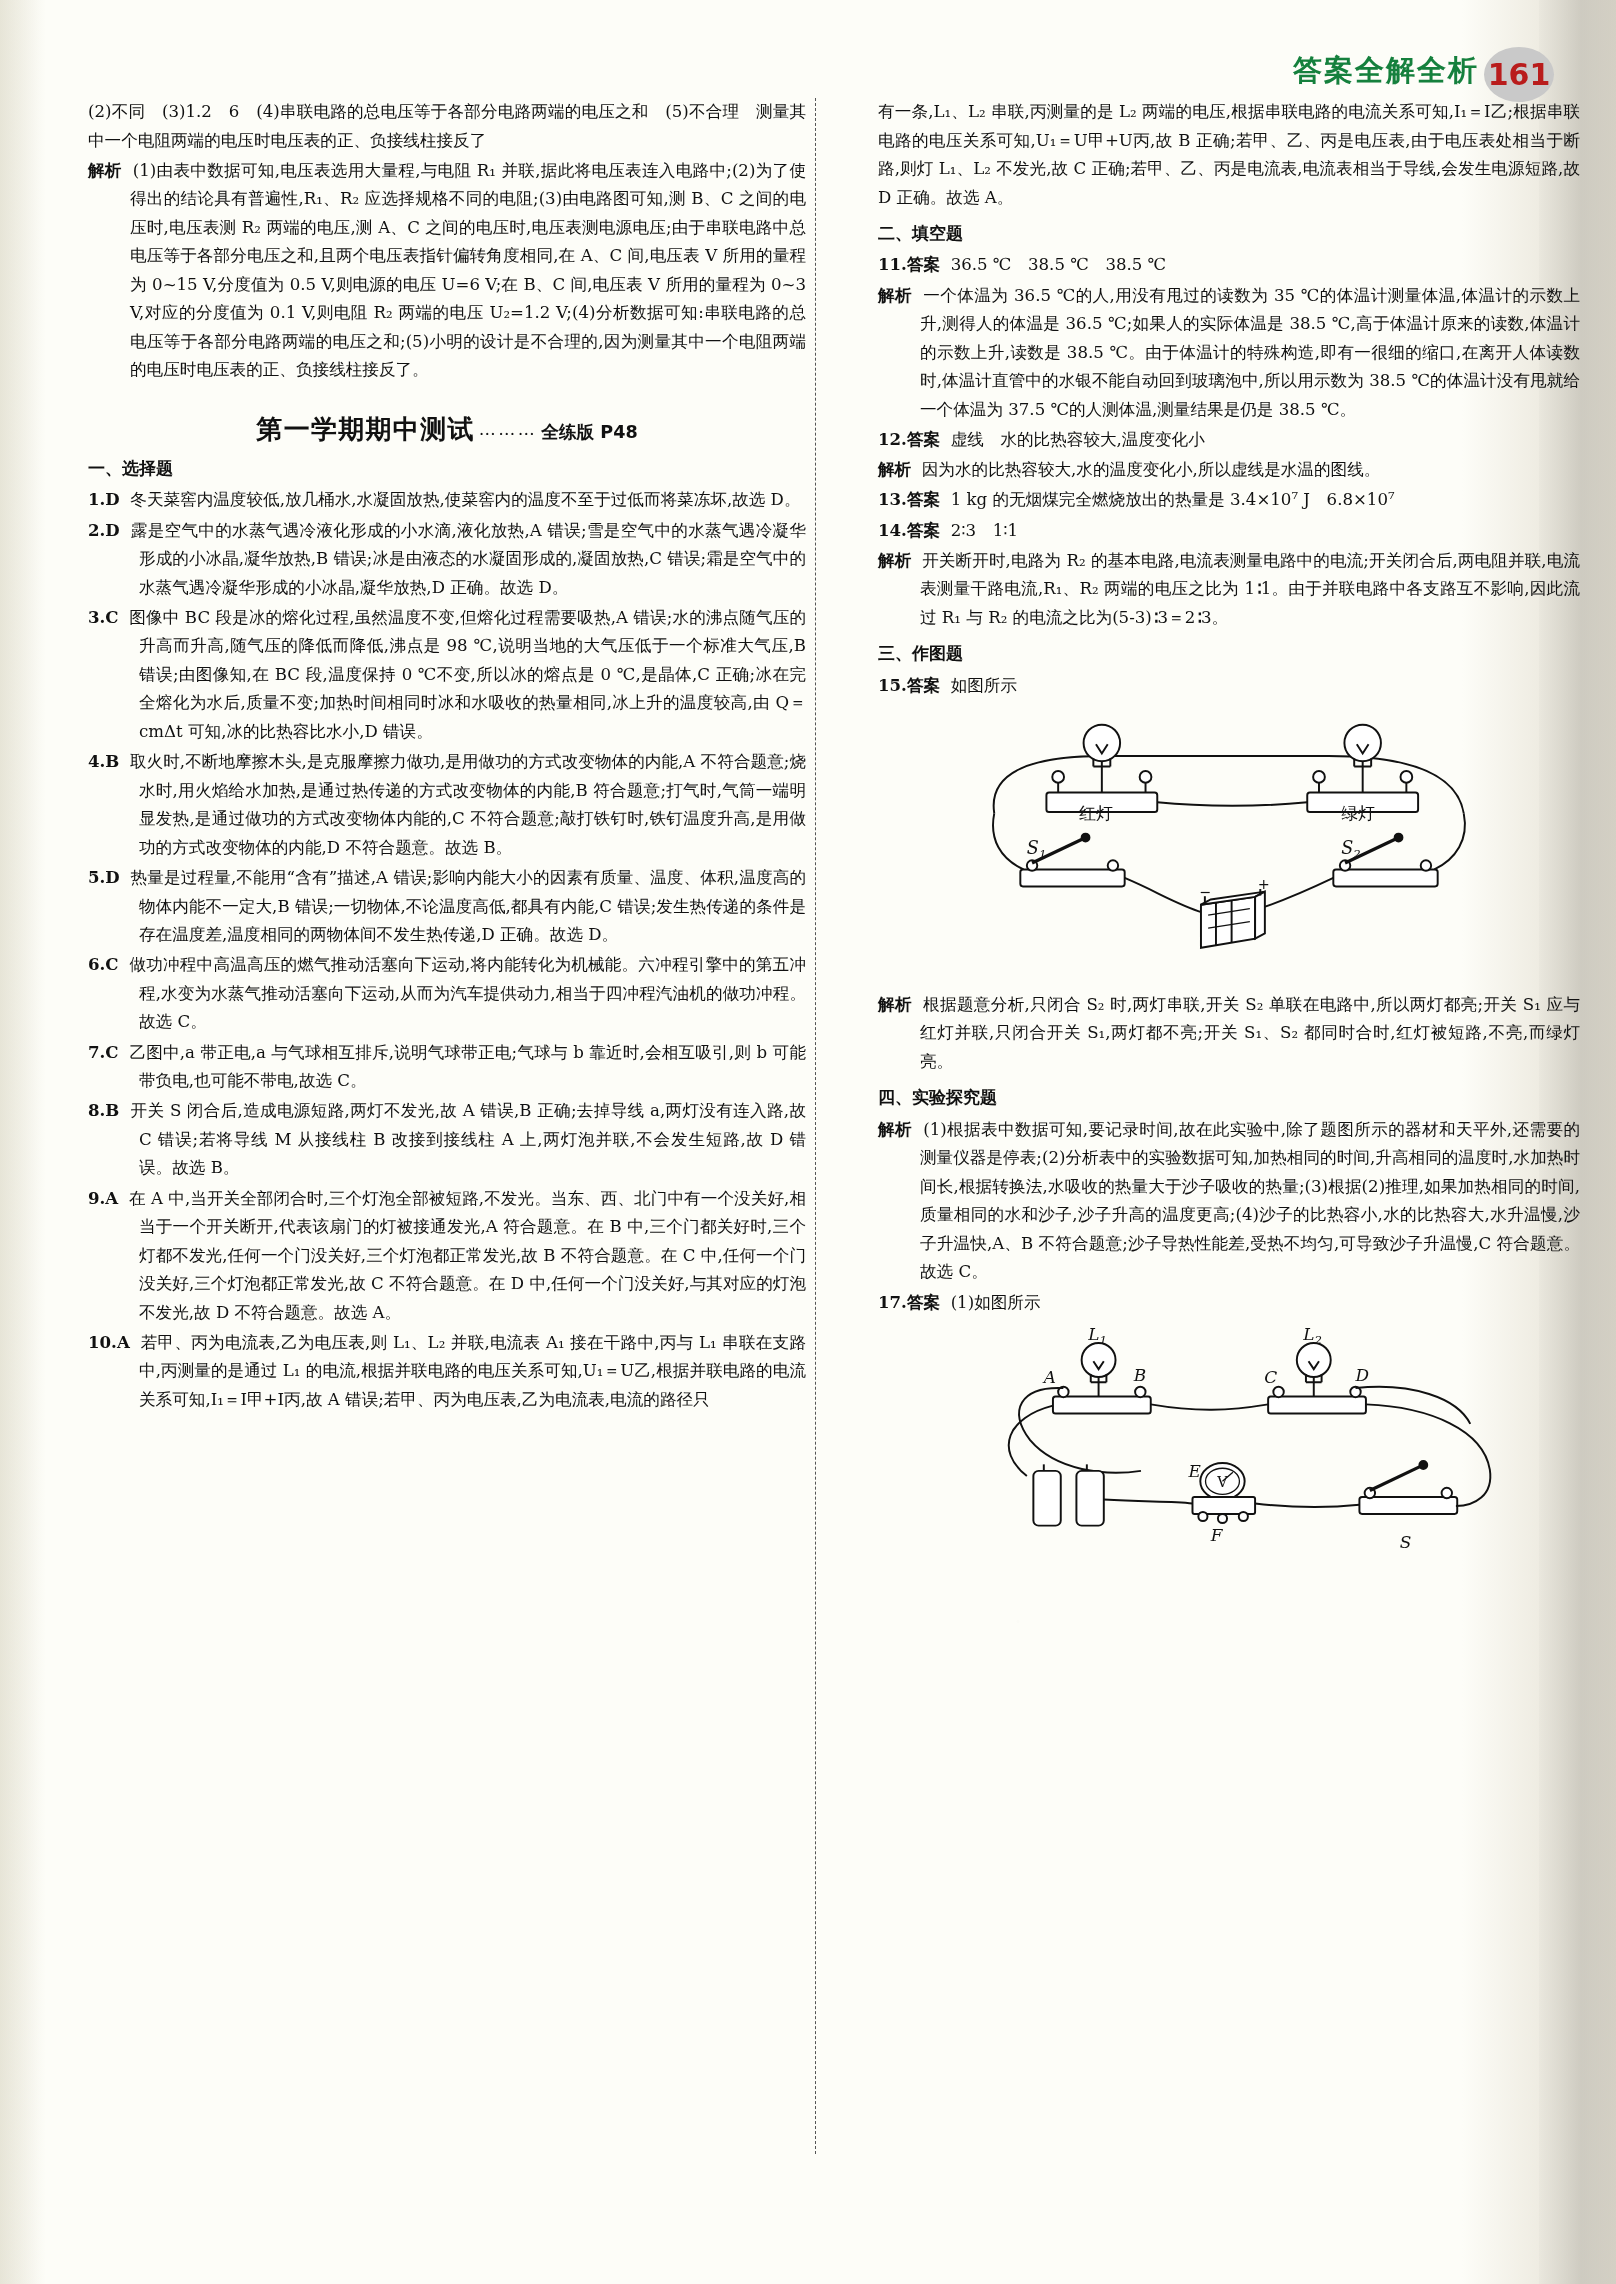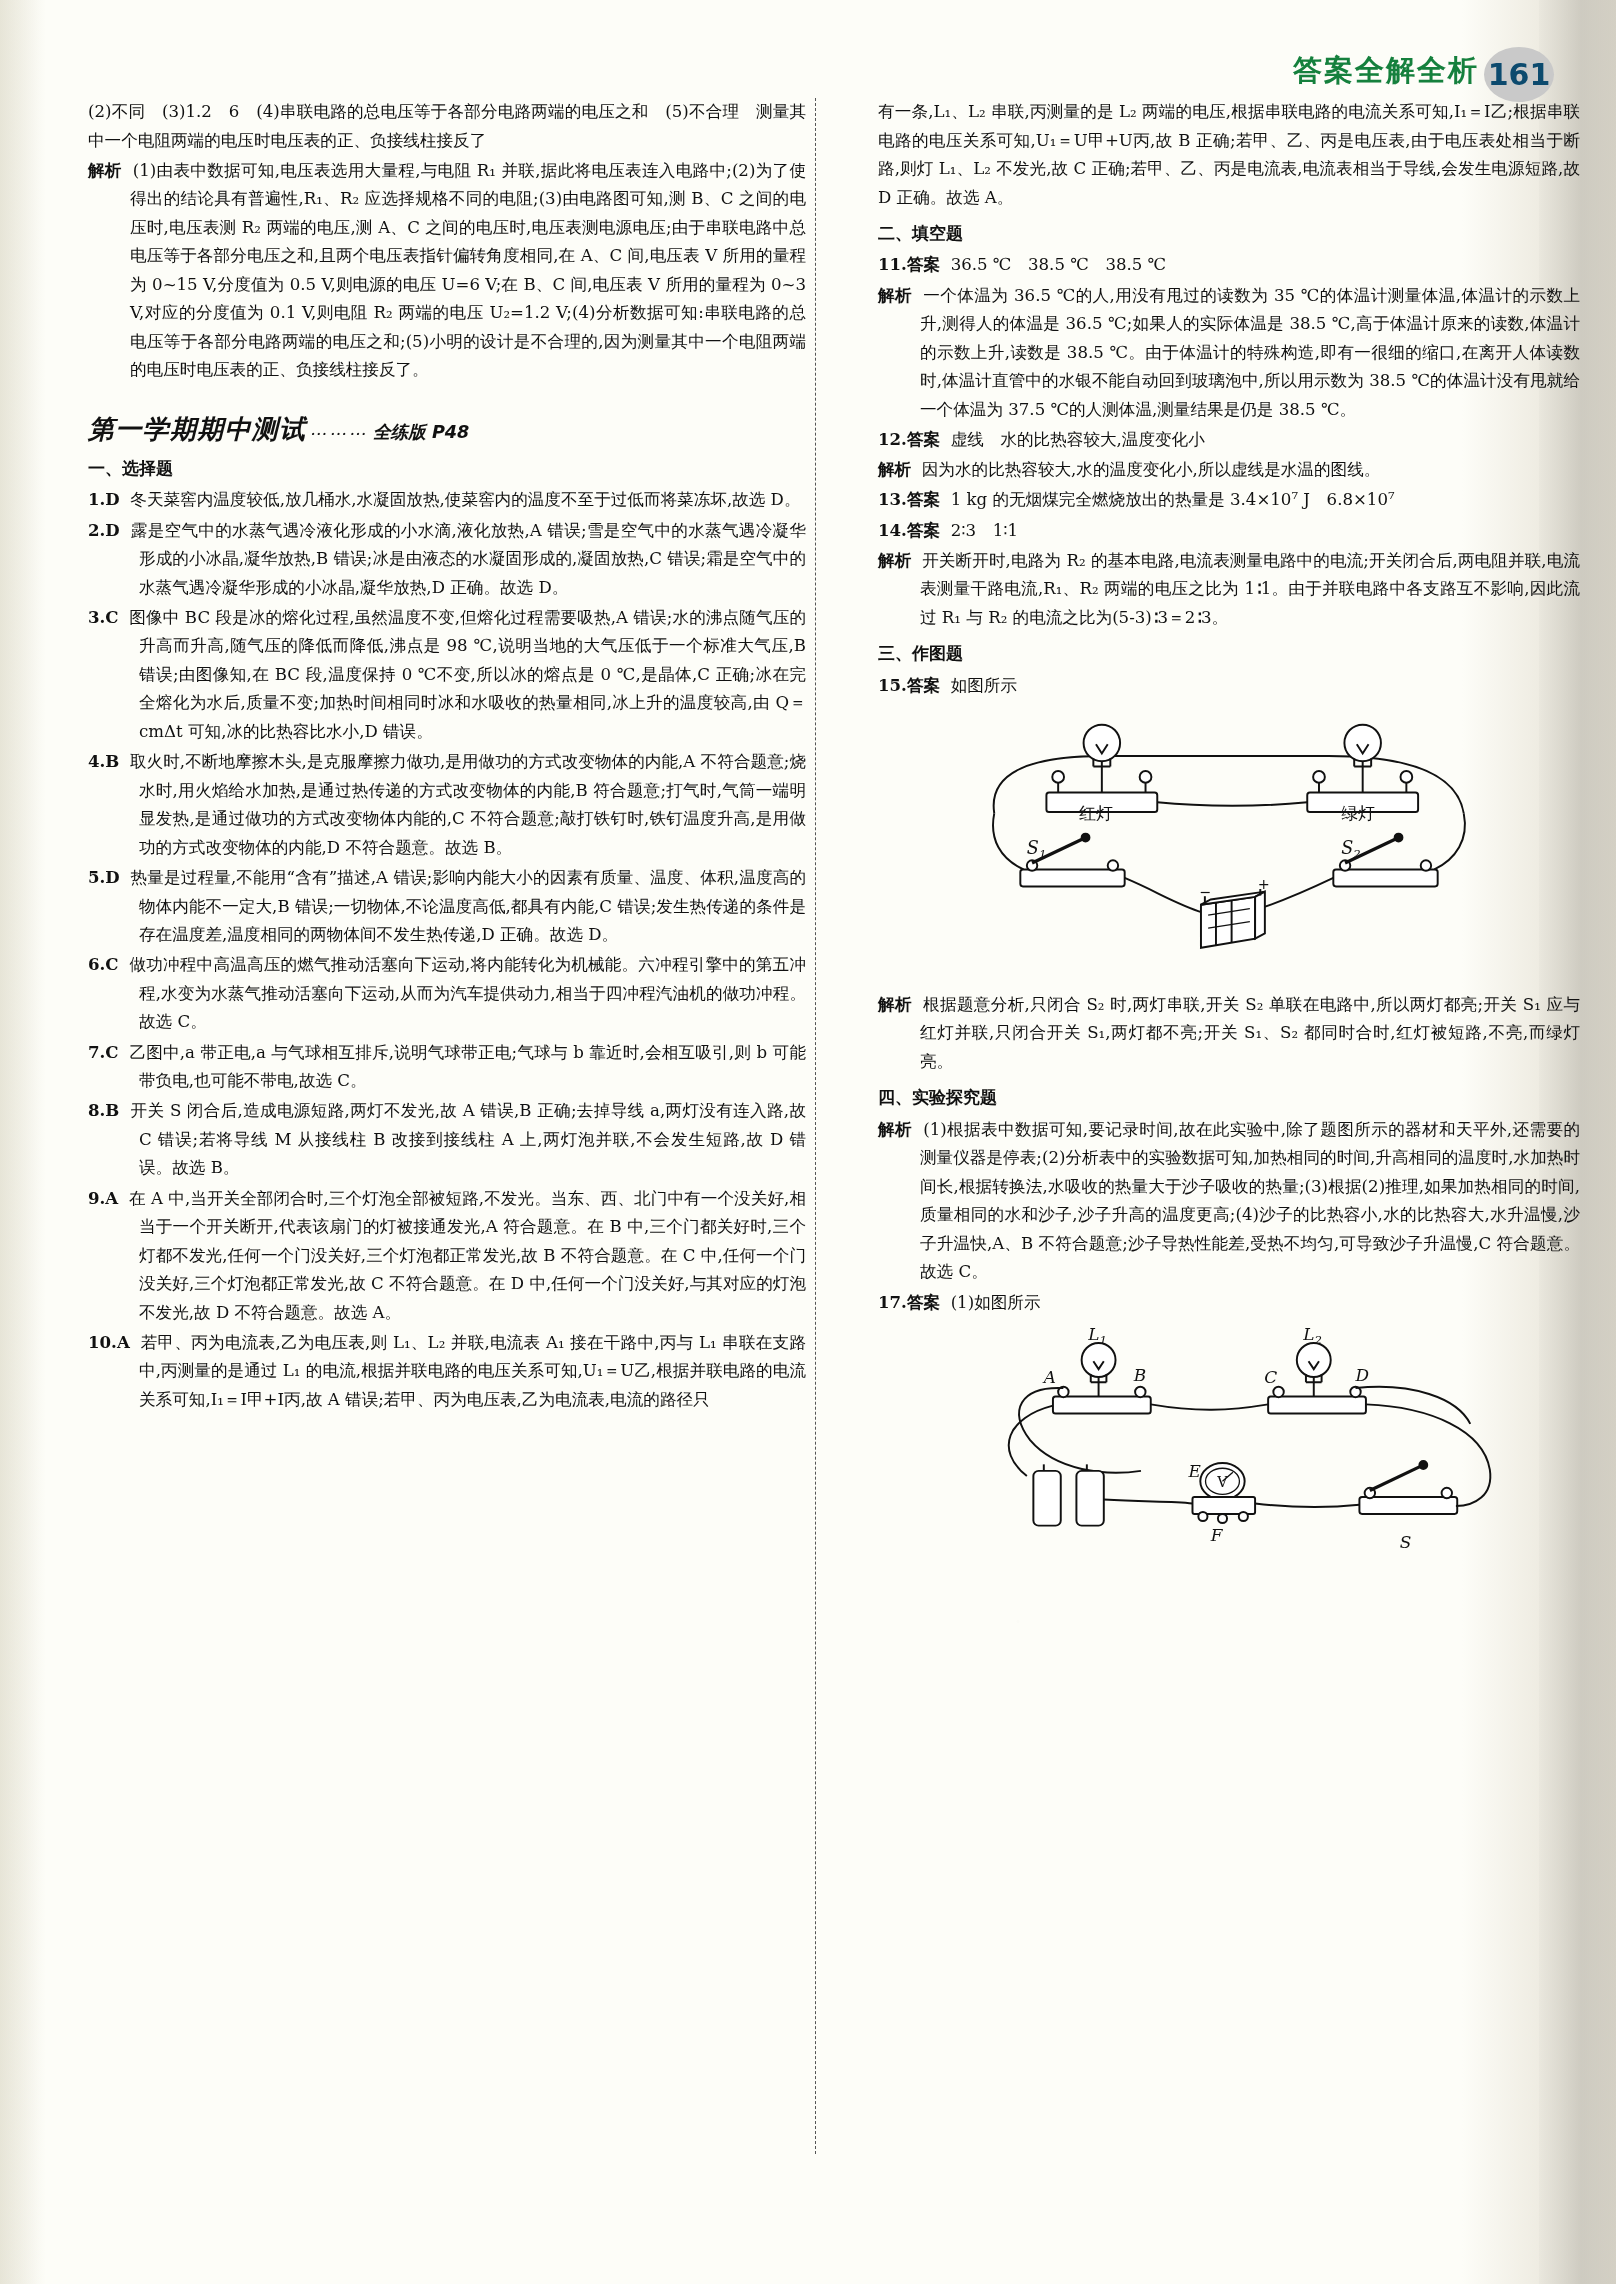--- a/index.html
+++ b/index.html
@@ -34,21 +34,21 @@
     position:absolute;right:137px;top:5.2px;
     font-family:"DejaVu Sans","Liberation Sans",sans-serif;
     font-weight:bold;font-size:29px;letter-spacing:2px;color:#15803d;
   }
   .hdr-pageno{
     position:absolute;right:62px;top:1.3px;
     width:70px;height:55px;border-radius:50%;
     background:#c9c9c9;
     display:flex;align-items:center;justify-content:center;
     font-family:"DejaVu Sans","Liberation Sans",sans-serif;
-    font-weight:bold;font-size:30px;color:#0c4a6e;
+    font-weight:bold;font-size:30px;color:#b91c1c;
   }
 
   
   .col{
     position:absolute;top:98px;
     font-size:16.6px;line-height:1.72;
     text-align:justify;
     margin-left:23px;
   }
   .col-left{left:65px;width:718px;}
@@ -65,21 +65,21 @@
   .hang2{padding-left:51px;text-indent:-51px;}
   .num{font-weight:bold;font-family:"DejaVu Serif","Liberation Serif",serif;}
   .sec{
     font-family:"DejaVu Sans","Liberation Sans",sans-serif;
     font-weight:bold;font-size:17px;margin:6.5px 0 2.6px 0;
   }
   .lbl{font-weight:bold;}
 
   
   .test-title-wrap{
-    text-align:left;margin:22px 0 6.5px 0;position:relative;height:40px;font-style:italic;
+    text-align:center;margin:22px 0 6.5px 0;position:relative;height:40px;
   }
   .test-title{
     font-family:"DejaVu Sans","Liberation Sans",sans-serif;
     font-weight:bold;font-size:26px;letter-spacing:1.3px;
   }
   .test-dots{font-size:17px;letter-spacing:2.6px;margin:0 3.9px;vertical-align:2.6px;}
   .test-src{
     font-family:"DejaVu Sans","Liberation Sans",sans-serif;
     font-weight:bold;font-size:17.6px;
   }

